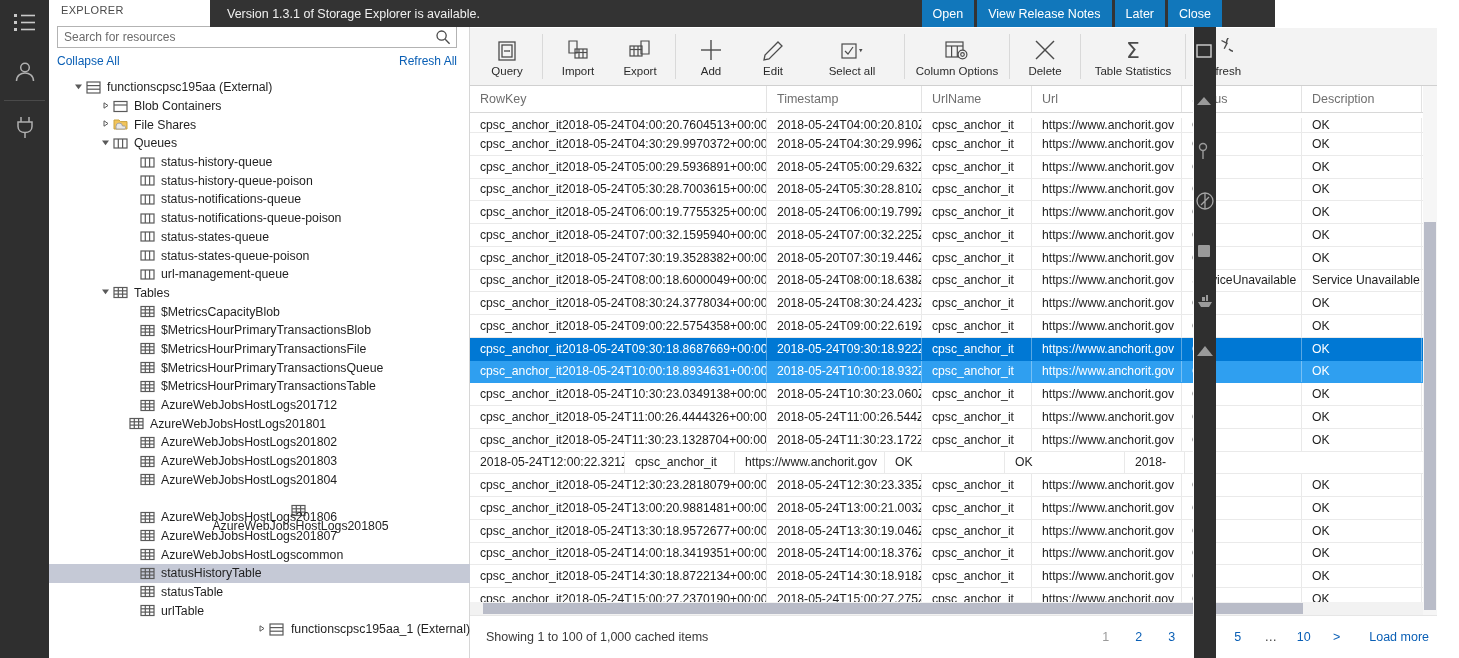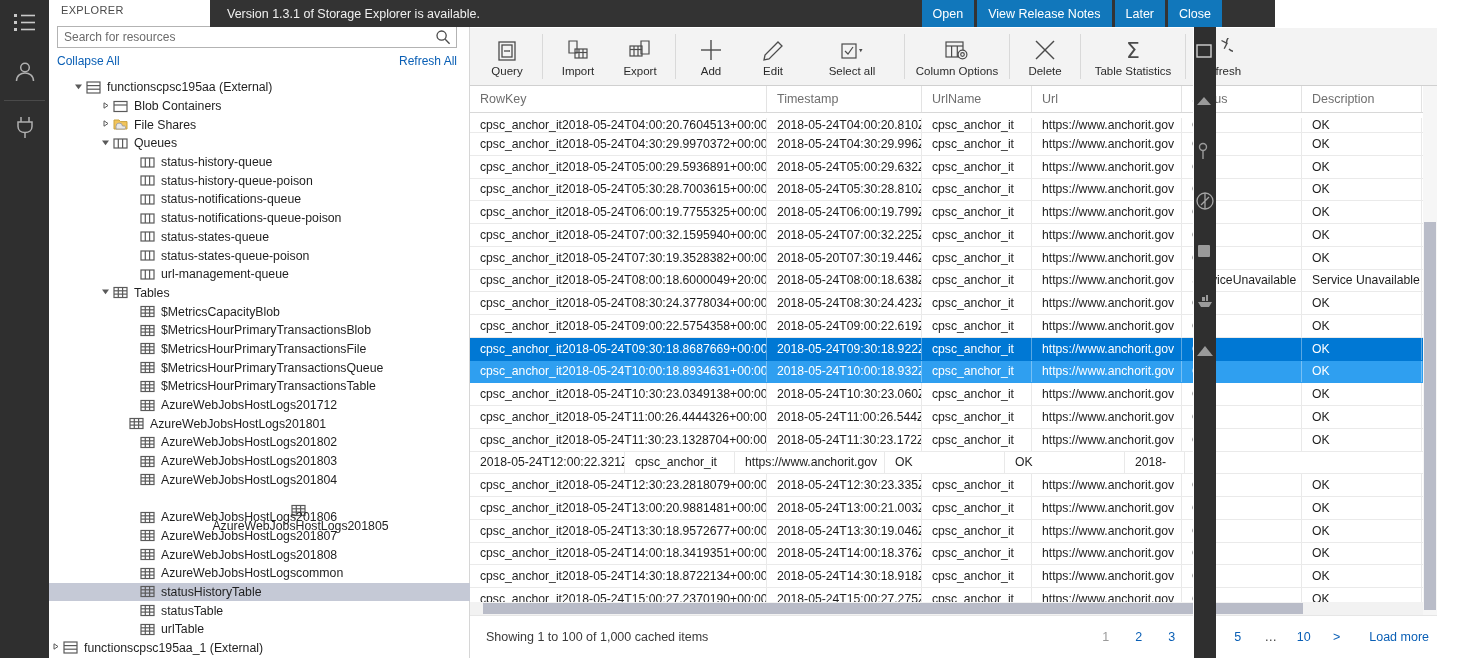--- a/index.html
+++ b/index.html
@@ -591,33 +591,20 @@
           <span class="twist"></span>
           <span class="ticon">
             <svg width="15" height="15" viewBox="0 0 15 15" fill="none" stroke="#5a5a5a" stroke-width="1.2">
               <rect x="1" y="2.5" width="13" height="10"></rect>
               <line x1="1" y1="5.8" x2="14" y2="5.8"></line>
               <line x1="1" y1="9.1" x2="14" y2="9.1"></line>
               <line x1="5.3" y1="2.5" x2="5.3" y2="12.5"></line>
               <line x1="9.6" y1="2.5" x2="9.6" y2="12.5"></line>
             </svg>
           </span>
-          <span class="tlabel">AzureWebJobsHostLogs201808</span>
-        </div>
-        <div class="tnode" style="padding-left: 77px;">
-          <span class="twist"></span>
-          <span class="ticon">
-            <svg width="15" height="15" viewBox="0 0 15 15" fill="none" stroke="#5a5a5a" stroke-width="1.2">
-              <rect x="1" y="2.5" width="13" height="10"></rect>
-              <line x1="1" y1="5.8" x2="14" y2="5.8"></line>
-              <line x1="1" y1="9.1" x2="14" y2="9.1"></line>
-              <line x1="5.3" y1="2.5" x2="5.3" y2="12.5"></line>
-              <line x1="9.6" y1="2.5" x2="9.6" y2="12.5"></line>
-            </svg>
-          </span>
           <span class="tlabel">AzureWebJobsHostLogscommon</span>
         </div>
         <div class="tnode selected" style="padding-left: 77px;">
           <span class="twist"></span>
           <span class="ticon">
             <svg width="15" height="15" viewBox="0 0 15 15" fill="none" stroke="#5a5a5a" stroke-width="1.2">
               <rect x="1" y="2.5" width="13" height="10"></rect>
               <line x1="1" y1="5.8" x2="14" y2="5.8"></line>
               <line x1="1" y1="9.1" x2="14" y2="9.1"></line>
               <line x1="5.3" y1="2.5" x2="5.3" y2="12.5"></line>
@@ -645,21 +632,21 @@
             <svg width="15" height="15" viewBox="0 0 15 15" fill="none" stroke="#5a5a5a" stroke-width="1.2">
               <rect x="1" y="2.5" width="13" height="10"></rect>
               <line x1="1" y1="5.8" x2="14" y2="5.8"></line>
               <line x1="1" y1="9.1" x2="14" y2="9.1"></line>
               <line x1="5.3" y1="2.5" x2="5.3" y2="12.5"></line>
               <line x1="9.6" y1="2.5" x2="9.6" y2="12.5"></line>
             </svg>
           </span>
           <span class="tlabel">urlTable</span>
         </div>
-        <div class="tnode" style="">
+        <div class="tnode" style=" justify-content: flex-end;">
           <span class="twist"><svg width="9" height="9" viewBox="0 0 9 9" fill="none" stroke="#5a5a5a" stroke-width="1">
               <path d="M3 1.8 L7 4.5 L3 7.2 Z"></path>
             </svg></span>
           <span class="ticon">
             <svg width="15" height="15" viewBox="0 0 15 15" fill="none" stroke="#5a5a5a" stroke-width="1.2">
               <rect x="1" y="2" width="13" height="11"></rect>
               <line x1="1" y1="5.6" x2="14" y2="5.6"></line>
               <line x1="1" y1="9.2" x2="14" y2="9.2"></line>
             </svg>
           </span>
@@ -847,21 +834,21 @@
           <div class="grow">
             <div class="gc w-rowkey">cpsc_anchor_it2018-05-24T07:30:19.3528382+00:00</div>
             <div class="gc w-ts">2018-05-20T07:30:19.446Z</div>
             <div class="gc w-urlname">cpsc_anchor_it</div>
             <div class="gc w-url">https://www.anchorit.gov</div>
             <div class="gc w-status">OK</div>
             <div class="gc w-desc">OK</div>
             <div class="gc w-date">2018-</div>
           </div>
           <div class="grow">
-            <div class="gc w-rowkey">cpsc_anchor_it2018-05-24T08:00:18.6000049+20:00</div>
+            <div class="gc w-rowkey">cpsc_anchor_it2018-05-24T08:00:18.6000049+00:00</div>
             <div class="gc w-ts">2018-05-24T08:00:18.638Z</div>
             <div class="gc w-urlname">cpsc_anchor_it</div>
             <div class="gc w-url">https://www.anchorit.gov</div>
             <div class="gc w-status">ServiceUnavailable</div>
             <div class="gc w-desc">Service Unavailable</div>
             <div class="gc w-date">2018-</div>
           </div>
           <div class="grow">
             <div class="gc w-rowkey">cpsc_anchor_it2018-05-24T08:30:24.3778034+00:00</div>
             <div class="gc w-ts">2018-05-24T08:30:24.423Z</div>

